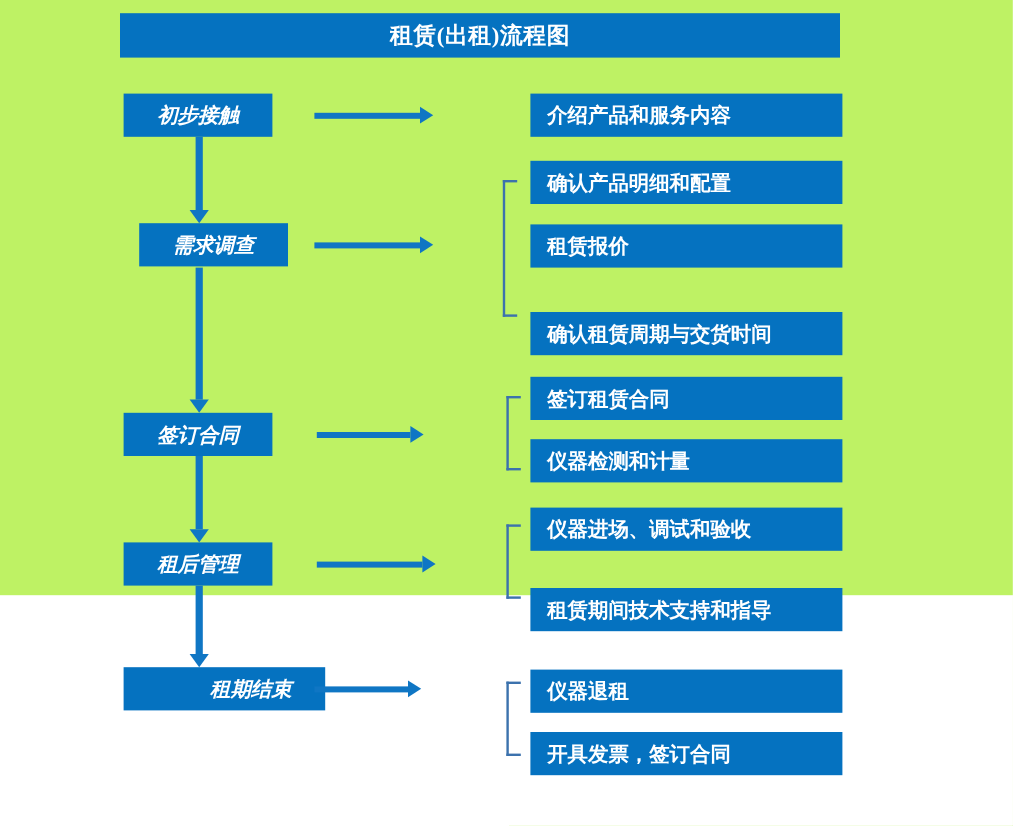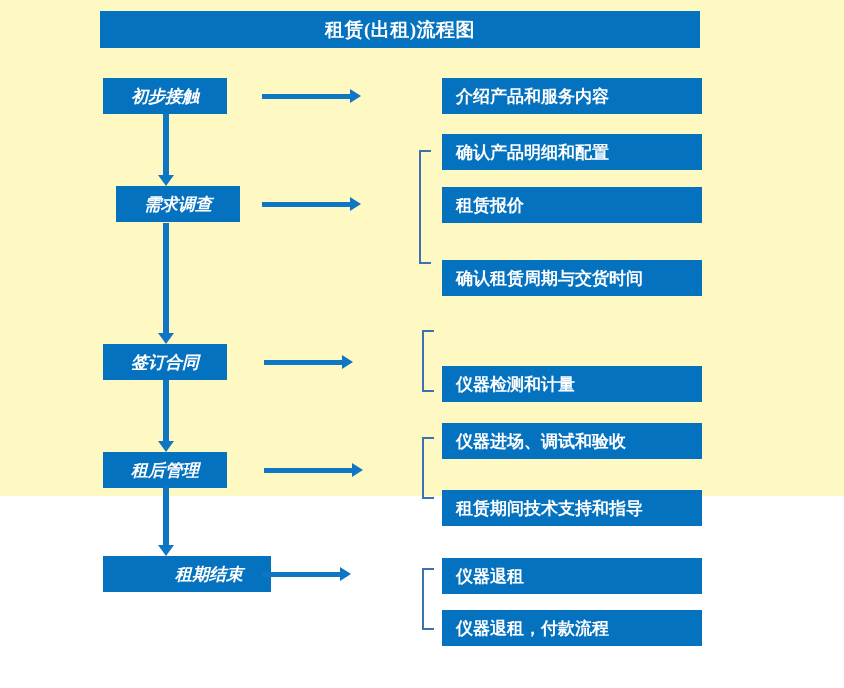--- a/index.html
+++ b/index.html
@@ -10,21 +10,21 @@
   body {
     width: 844px;
     height: 688px;
     font-family: "Liberation Serif", "DejaVu Serif", serif;
     overflow: hidden;
   }
   #canvas {
     position: relative;
     width: 844px;
     height: 496px;
-    background: #fef9c3;
+    background: #bef264;
   }
 
   
   .title-bar {
     position: absolute;
     left: 100px;
     top: 11px;
     width: 600px;
     height: 37px;
     background: #0572c0;
@@ -173,21 +173,22 @@
   <div class="bracket" style="left:422px; top:330px; height:62px;"></div>
   <div class="bracket" style="left:422px; top:437px; height:62px;"></div>
   <div class="bracket" style="left:422px; top:568px; height:62px;"></div>
 
   <div class="node detail" style="left:442px; top:78px;">介绍产品和服务内容</div>
 
   <div class="node detail" style="left:442px; top:134px;">确认产品明细和配置</div>
   <div class="node detail" style="left:442px; top:187px;">租赁报价</div>
   <div class="node detail" style="left:442px; top:260px;">确认租赁周期与交货时间</div>
 
+  <div class="node detail" style="left:442px; top:314px;">签订租赁合同</div>
   <div class="node detail" style="left:442px; top:366px;">仪器检测和计量</div>
 
   <div class="node detail" style="left:442px; top:423px;">仪器进场、调试和验收</div>
   <div class="node detail" style="left:442px; top:490px;">租赁期间技术支持和指导</div>
 
   <div class="node detail" style="left:442px; top:558px;">仪器退租</div>
-  <div class="node detail" style="left:442px; top:610px;">仪器退租，付款流程</div>
+  <div class="node detail" style="left:442px; top:610px;">开具发票，签订合同</div>
 
 </div>
 
 </body></html>

